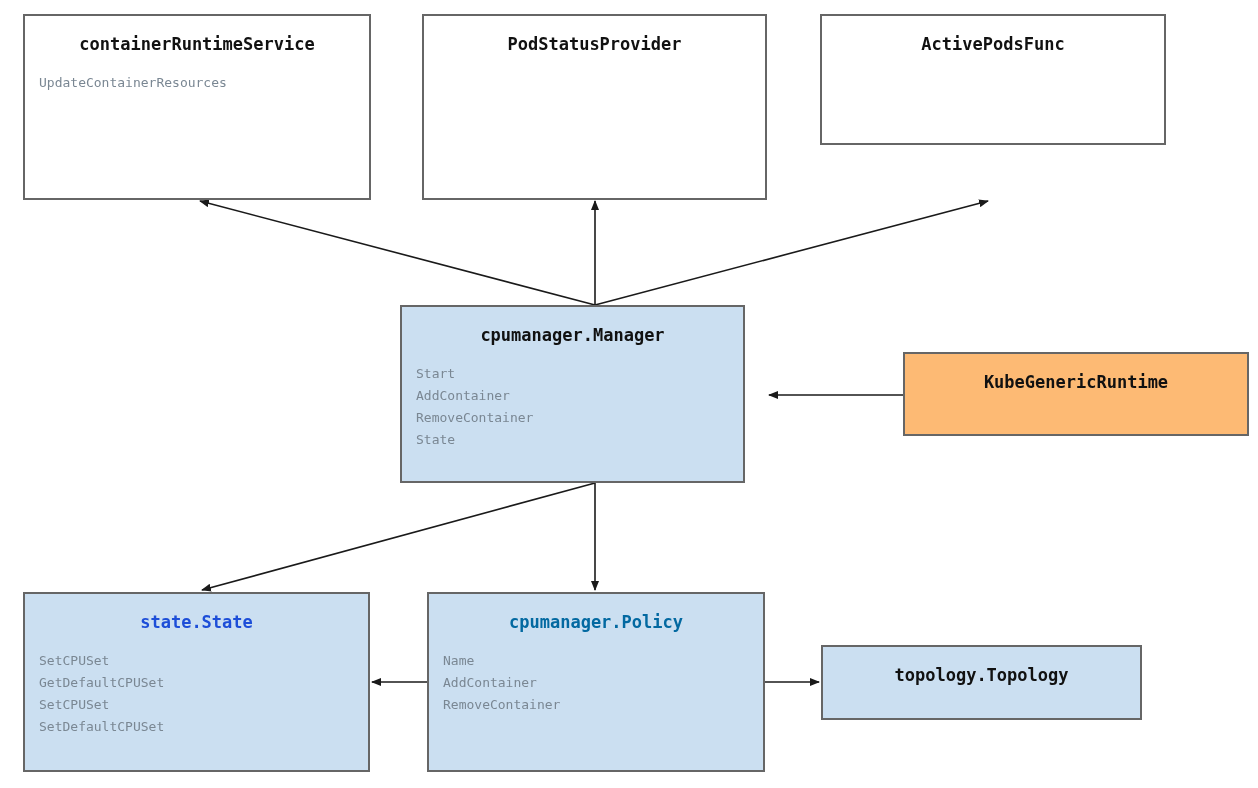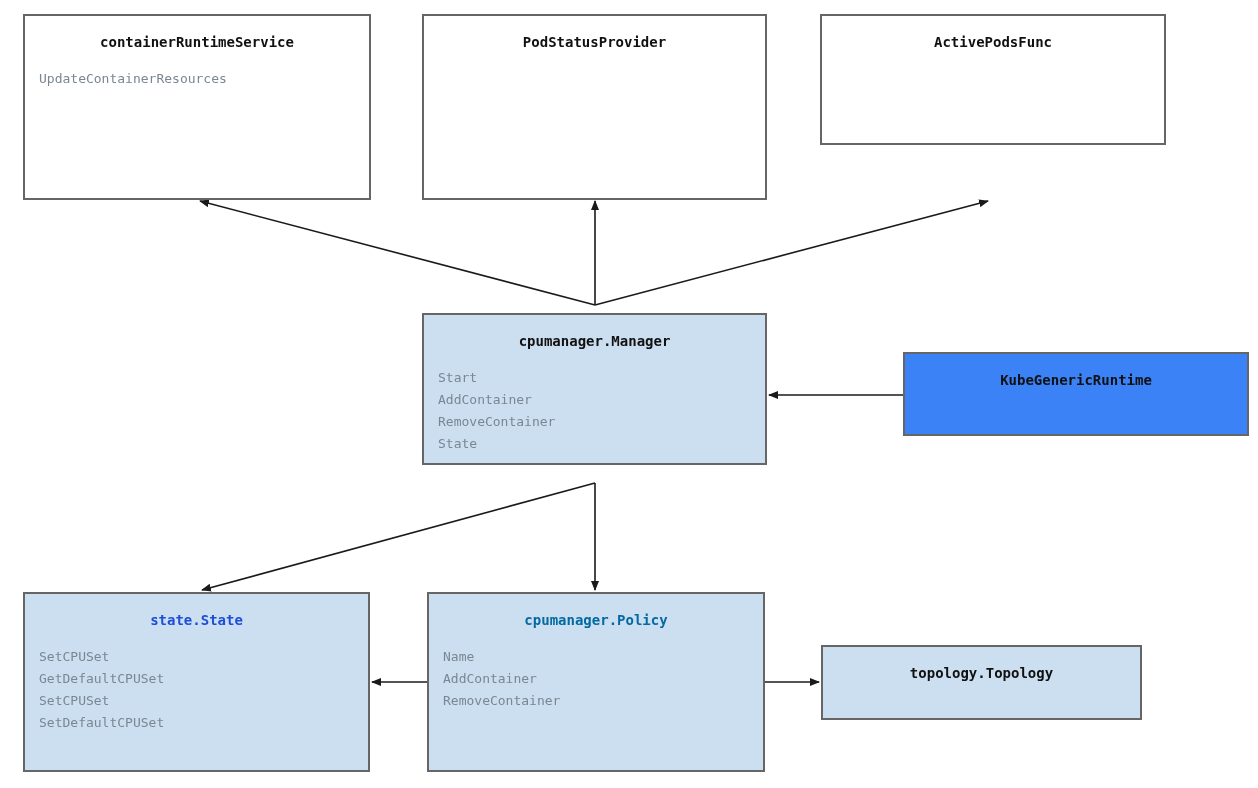--- a/index.html
+++ b/index.html
@@ -33,21 +33,21 @@
     padding: 0;
   }
   .node.filled {
     background: #cbdff1;
   }
   .node-title {
     display: block;
     text-align: center;
     font-family: "DejaVu Sans Mono", monospace;
     font-weight: bold;
-    font-size: 14px;
+    font-size: 17px;
     color: #111111;
     letter-spacing: 0px;
     margin-top: 18px;
     white-space: pre;
   }
   .node-methods {
     display: block;
     margin-top: 18px;
     margin-left: 14px;
     font-family: "DejaVu Sans Mono", monospace;
@@ -83,25 +83,25 @@
       <div class="node" style="left: 23px; top: 14px; width: 348px; height: 186px; border-color: rgb(102, 102, 102); background: rgb(255, 255, 255);">
         <span class="node-title" style="color: rgb(17, 17, 17);">containerRuntimeService</span>
         <span class="node-methods" style="color: rgb(122, 135, 147);"><span class="method">UpdateContainerResources</span></span>
       </div>
       <div class="node" style="left: 422px; top: 14px; width: 345px; height: 186px; border-color: rgb(102, 102, 102); background: rgb(255, 255, 255);">
         <span class="node-title" style="color: rgb(17, 17, 17);">PodStatusProvider</span>
       </div>
       <div class="node" style="left: 820px; top: 14px; width: 346px; height: 131px; border-color: rgb(102, 102, 102); background: rgb(255, 255, 255);">
         <span class="node-title" style="color: rgb(17, 17, 17);">ActivePodsFunc</span>
       </div>
-      <div class="node filled" style="left: 422px; top: 305px; width: 345px; height: 152px; border-color: rgb(102, 102, 102); background: rgb(203, 223, 241); margin-top: 8px;">
+      <div class="node filled" style="left: 400px; top: 305px; width: 345px; height: 178px; border-color: rgb(102, 102, 102); background: rgb(203, 223, 241);">
         <span class="node-title" style="color: rgb(17, 17, 17);">cpumanager.Manager</span>
         <span class="node-methods" style="color: rgb(122, 135, 147);"><span class="method">Start</span><span class="method">AddContainer</span><span class="method">RemoveContainer</span><span class="method">State</span></span>
       </div>
-      <div class="node" style="left: 903px; top: 352px; width: 346px; height: 84px; border-color: rgb(102, 102, 102); background: #3b82f6;">
+      <div class="node" style="left: 903px; top: 352px; width: 346px; height: 84px; border-color: rgb(102, 102, 102); background: #fdba74;">
         <span class="node-title" style="color: rgb(17, 17, 17);">KubeGenericRuntime</span>
       </div>
       <div class="node filled" style="left: 23px; top: 592px; width: 347px; height: 180px; border-color: rgb(102, 102, 102); background: rgb(203, 223, 241);">
         <span class="node-title" style="color: #1d4ed8;">state.State</span>
         <span class="node-methods" style="color: rgb(122, 135, 147);"><span class="method">SetCPUSet</span><span class="method">GetDefaultCPUSet</span><span class="method">SetCPUSet</span><span class="method">SetDefaultCPUSet</span></span>
       </div>
       <div class="node filled" style="left: 427px; top: 592px; width: 338px; height: 180px; border-color: rgb(102, 102, 102); background: rgb(203, 223, 241);">
         <span class="node-title" style="color: #0369a1;">cpumanager.Policy</span>
         <span class="node-methods" style="color: rgb(122, 135, 147);"><span class="method">Name</span><span class="method">AddContainer</span><span class="method">RemoveContainer</span></span>
       </div>

